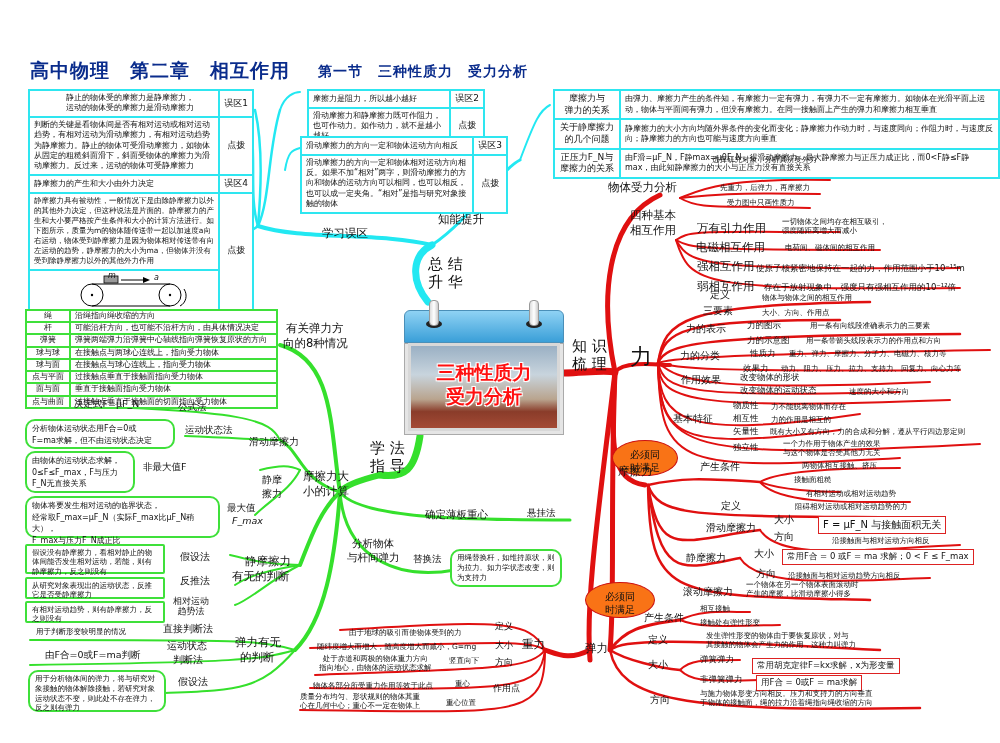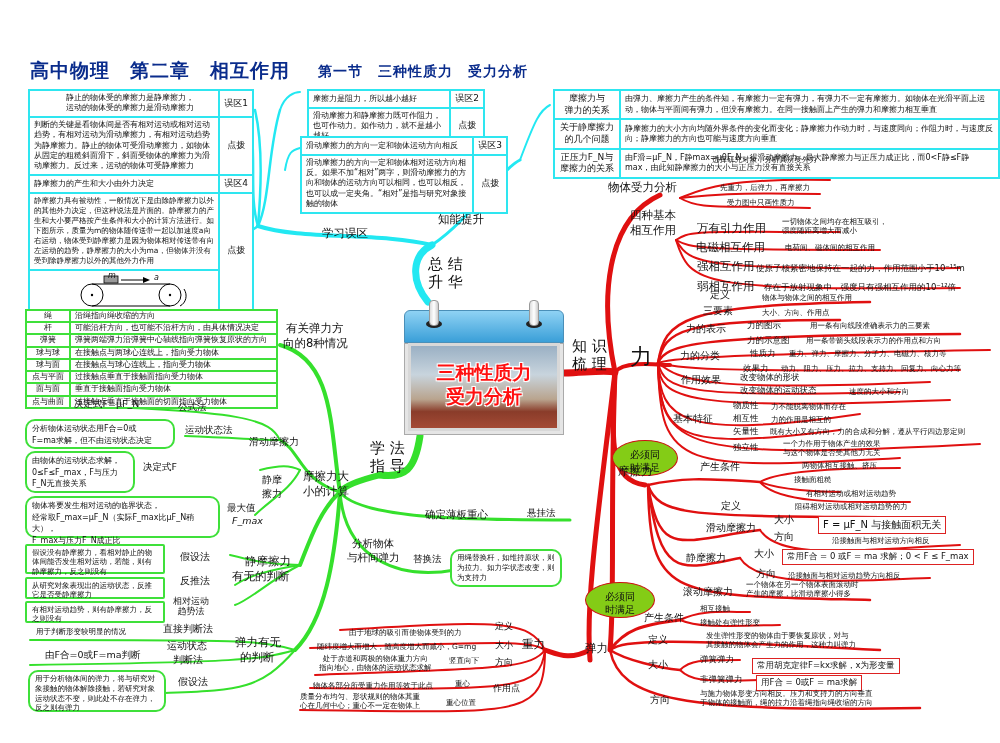--- a/index.html
+++ b/index.html
@@ -12,21 +12,21 @@
 .cyan td{border:2px solid #2ee6f0;font-size:8px;padding:2px 4px;line-height:1.3;vertical-align:middle;}
 .cyan td.tag{text-align:center;white-space:nowrap;font-size:9px;}
 .green td{border:2px solid #3fe03a;font-size:8px;padding:0 4px;line-height:1.28;}
 .green td.k{text-align:center;white-space:nowrap;}
 .gbox{position:absolute;border:2px solid #3fe03a;border-radius:10px;background:#fff;font-size:8px;line-height:1.45;padding:2px 5px;}
 .rbox{position:absolute;border:1.5px solid #d22;background:#fff;font-size:9px;padding:1px 4px;white-space:nowrap;}
 .big{font-size:15px;}
 .med{font-size:11.5px;}
 .sm{font-size:8.5px;}
 .xs{font-size:7.5px;}
-.bubble{position:absolute;border:1.5px solid #c11;border-radius:50%;background:#84cc16;font-size:10px;text-align:center;line-height:1.3;padding-top:7px;}
+.bubble{position:absolute;border:1.5px solid #c11;border-radius:50%;background:#f97316;font-size:10px;text-align:center;line-height:1.3;padding-top:7px;}
 .center-card{position:absolute;left:404px;top:300px;width:160px;height:135px;}
 .card-top{position:absolute;left:0;top:10px;width:160px;height:33px;background:linear-gradient(#8fd2f4,#3a9fd8);border-radius:6px 6px 0 0;border:1px solid #4a8fb8;}
 .ring{position:absolute;top:0;width:10px;height:26px;background:linear-gradient(90deg,#ddd,#fff,#ccc);border:1px solid #999;border-radius:4px;}
 .ring-hole{position:absolute;top:20px;width:16px;height:8px;background:#222;border-radius:50%;}
 .card-img{position:absolute;left:4px;top:43px;width:152px;height:88px;background:linear-gradient(#9ab0c4 0%,#c8d4dd 35%,#b9a48e 65%,#8a3c2a 80%,#a44a35 100%);border:3px solid #d8d8d8;}
 .card-frame{position:absolute;left:0;top:43px;width:160px;height:92px;background:#e5e5e5;border:1px solid #aaa;}
 .card-text{position:absolute;left:0;width:160px;text-align:center;font-size:19px;font-weight:bold;color:#ff1010;text-shadow:1px 1px 0 #fff,-1px -1px 0 #fff,1px -1px 0 #fff,-1px 1px 0 #fff,0 0 3px #fff;}
 </style>
 </head>
 <body>
@@ -396,21 +396,21 @@
 <div class="t med" style="left:303px;top:470px;">摩擦力大</div>
 <div class="t med" style="left:303px;top:485px;">小的计算</div>
 <div class="t sm" style="left:249px;top:436px;font-size:10px;">滑动摩擦力</div>
 <div class="t sm" style="left:178px;top:402px;font-size:9.5px;">公式法</div>
 <div class="t sm" style="left:74px;top:399px;font-size:9.5px;">决定式F=μF_N</div>
 <div class="t sm" style="left:185px;top:425px;font-size:9.5px;">运动状态法</div>
 <div class="gbox" style="left:25px;top:419px;width:150px;height:30px;white-space:pre-line;">分析物体运动状态用F合=0或
 F=ma求解，但不由运动状态决定</div>
 <div class="t" style="left:262px;top:474px;font-size:10px;">静摩</div>
 <div class="t" style="left:262px;top:488px;font-size:10px;">擦力</div>
-<div class="t sm" style="left:143px;top:462px;font-size:9.5px;">决定式F</div>
+<div class="t sm" style="left:143px;top:462px;font-size:9.5px;">非最大值F</div>
 <div class="gbox" style="left:25px;top:451px;width:110px;height:42px;white-space:pre-line;">由物体的运动状态求解，
 0≤F≤F_max，F与压力
 F_N无直接关系</div>
 <div class="t" style="left:227px;top:503px;font-size:9.5px;">最大值</div>
 <div class="t" style="left:232px;top:516px;font-size:9.5px;font-style:italic;">F_max</div>
 <div class="gbox" style="left:25px;top:496px;width:195px;height:42px;white-space:pre-line;">物体将要发生相对运动的临界状态，
 经常取F_max=μF_N（实际F_max比μF_N稍大），
 F_max与压力F_N成正比</div>
 
 <div class="t med" style="left:245px;top:555px;">静摩擦力</div>

